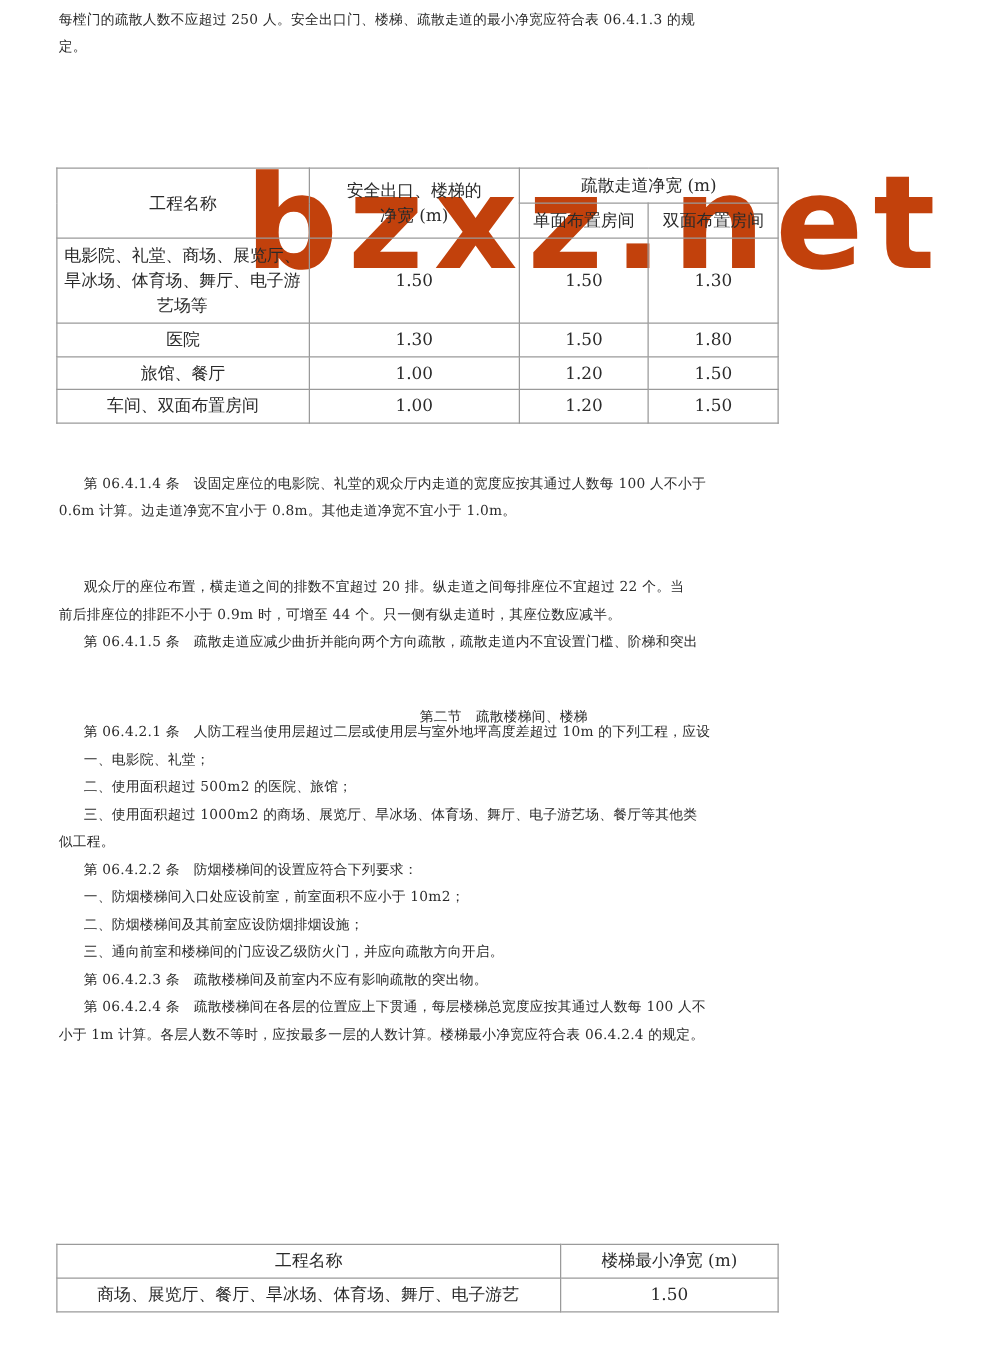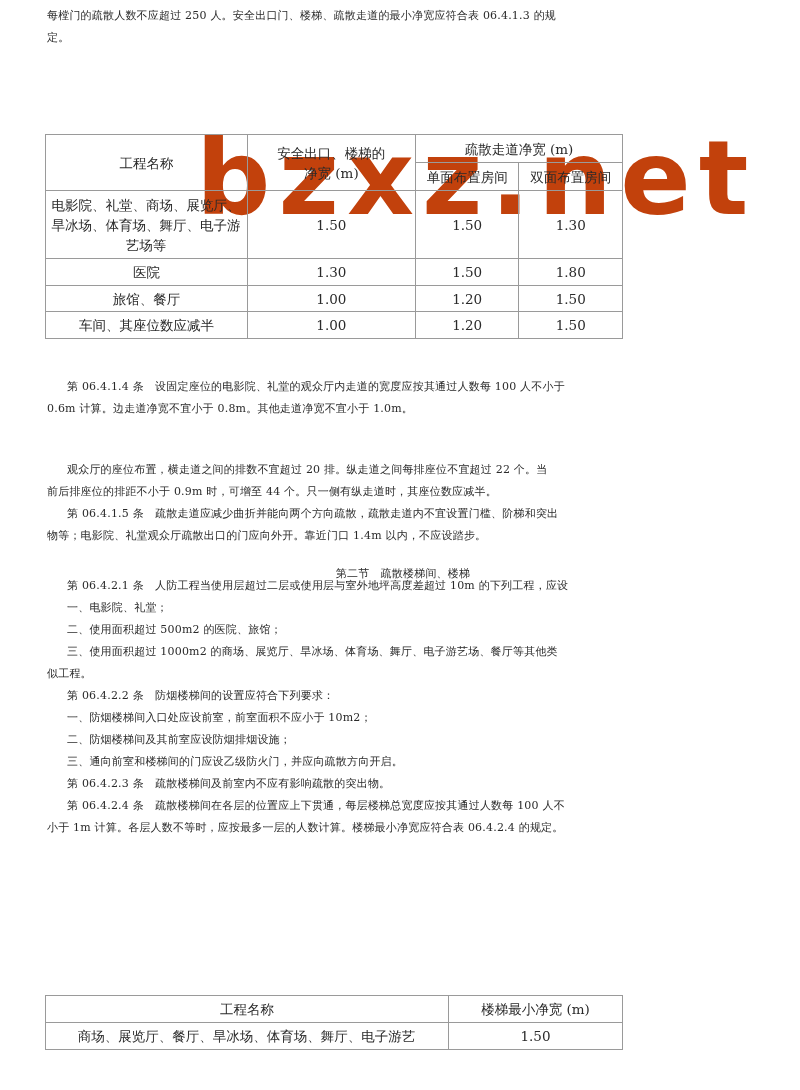--- a/index.html
+++ b/index.html
@@ -74,38 +74,37 @@
     <td>1.50</td>
     <td>1.80</td>
   </tr>
   <tr style="height:26px;">
     <td>旅馆、餐厅</td>
     <td>1.00</td>
     <td>1.20</td>
     <td>1.50</td>
   </tr>
   <tr style="height:27px;">
-    <td>车间、其座位数应减半</td>
+    <td>车间、双面布置房间</td>
     <td>1.00</td>
     <td>1.20</td>
     <td>1.50</td>
   </tr>
 </tbody>
   </table>
 
 <div class="p" style="top:376px;">
   <div class="indent">第 06.4.1.4 条　设固定座位的电影院、礼堂的观众厅内走道的宽度应按其通过人数每 100 人不小于</div>
   <div>0.6m 计算。边走道净宽不宜小于 0.8m。其他走道净宽不宜小于 1.0m。</div>
 </div>
 
 <div class="p" style="top:459px;">
   <div class="indent">观众厅的座位布置，横走道之间的排数不宜超过 20 排。纵走道之间每排座位不宜超过 22 个。当</div>
   <div>前后排座位的排距不小于 0.9m 时，可增至 44 个。只一侧有纵走道时，其座位数应减半。</div>
   <div class="indent">第 06.4.1.5 条　疏散走道应减少曲折并能向两个方向疏散，疏散走道内不宜设置门槛、阶梯和突出</div>
-  <div>物等；电影院、礼堂观众厅疏散出口的门应向外开。靠近门口 1.4m 以内，不应设踏步。</div>
 </div>
 
 <div class="p" style="top:563px;text-align:center;">第二节　疏散楼梯间、楼梯</div>
 
 <div class="p" style="top:575px;">
   <div class="indent">第 06.4.2.1 条　人防工程当使用层超过二层或使用层与室外地坪高度差超过 10m 的下列工程，应设</div>
   <div class="indent">一、电影院、礼堂；</div>
   <div class="indent">二、使用面积超过 500m2 的医院、旅馆；</div>
   <div class="indent">三、使用面积超过 1000m2 的商场、展览厅、旱冰场、体育场、舞厅、电子游艺场、餐厅等其他类</div>
   <div>似工程。</div>

